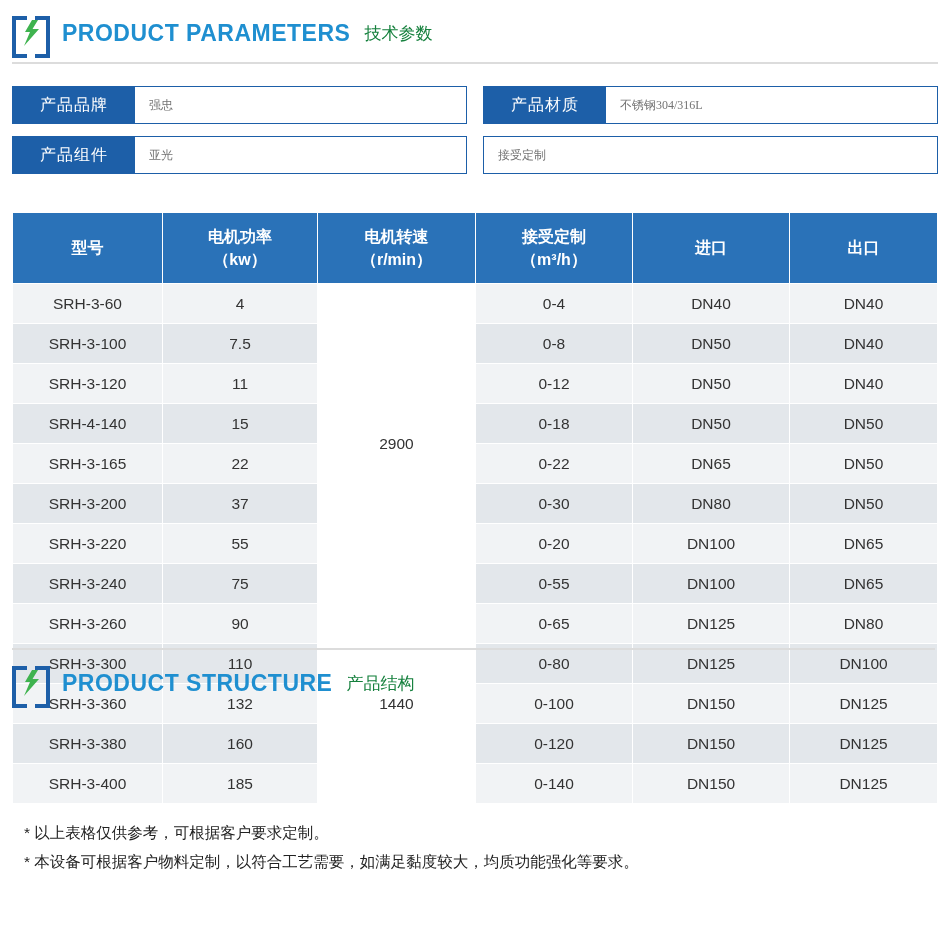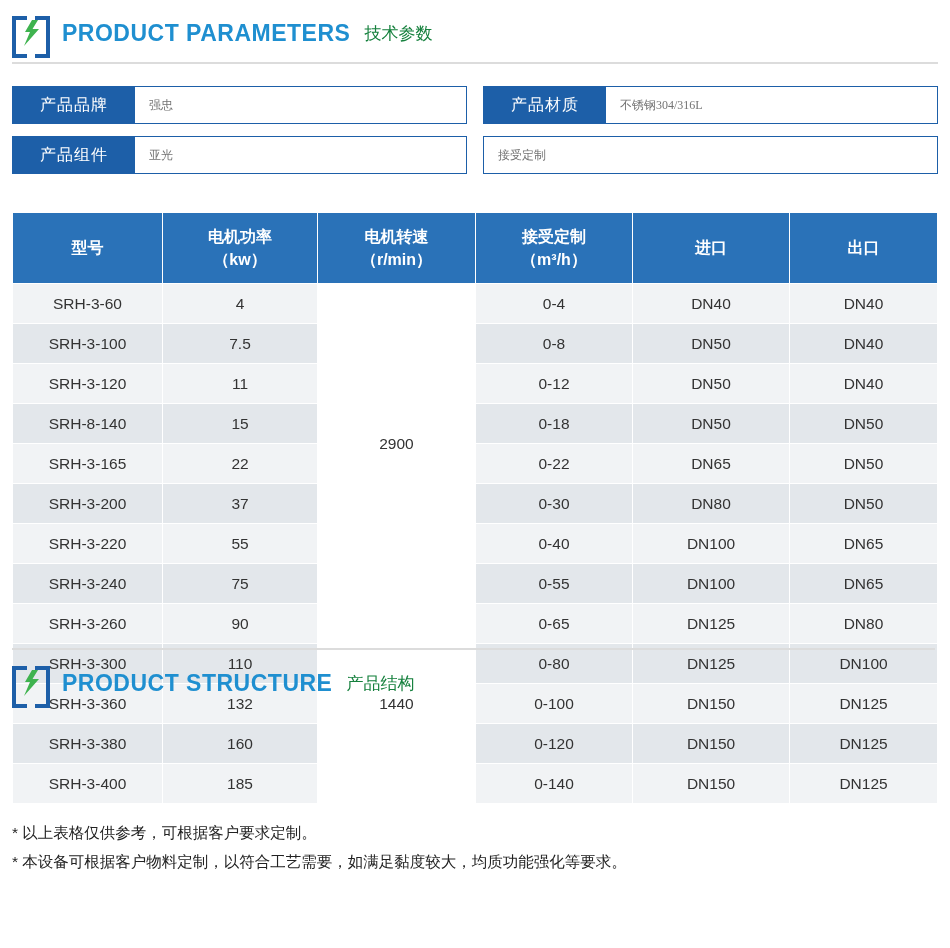--- a/index.html
+++ b/index.html
@@ -150,21 +150,21 @@
   }
   col.c-model  { width: 150px; }
   col.c-power  { width: 155px; }
   col.c-rpm    { width: 158px; }
   col.c-flow   { width: 157px; }
   col.c-in     { width: 157px; }
   col.c-out    { width: auto; }
 
   
   .notes {
-    padding: 14px 12px 0 12px;
+    padding: 14px 12px 0 24px;
   }
   .note {
     font-size: 15.5px;
     color: #222;
     line-height: 1.9;
   }
 
   
   .bottom-section {
     position: absolute;
@@ -264,21 +264,21 @@
             <td>DN40</td>
           </tr>
           <tr>
             <td>SRH-3-120</td>
             <td>11</td>
             <td>0-12</td>
             <td>DN50</td>
             <td>DN40</td>
           </tr>
           <tr>
-            <td>SRH-8-140</td>
+            <td>SRH-4-140</td>
             <td>15</td>
             <td>0-18</td>
             <td>DN50</td>
             <td>DN50</td>
           </tr>
           <tr>
             <td>SRH-3-165</td>
             <td>22</td>
             <td>0-22</td>
             <td>DN65</td>
@@ -287,21 +287,21 @@
           <tr>
             <td>SRH-3-200</td>
             <td>37</td>
             <td>0-30</td>
             <td>DN80</td>
             <td>DN50</td>
           </tr>
           <tr>
             <td>SRH-3-220</td>
             <td>55</td>
-            <td>0-40</td>
+            <td>0-20</td>
             <td>DN100</td>
             <td>DN65</td>
           </tr>
           <tr>
             <td>SRH-3-240</td>
             <td>75</td>
             <td>0-55</td>
             <td>DN100</td>
             <td>DN65</td>
           </tr>

